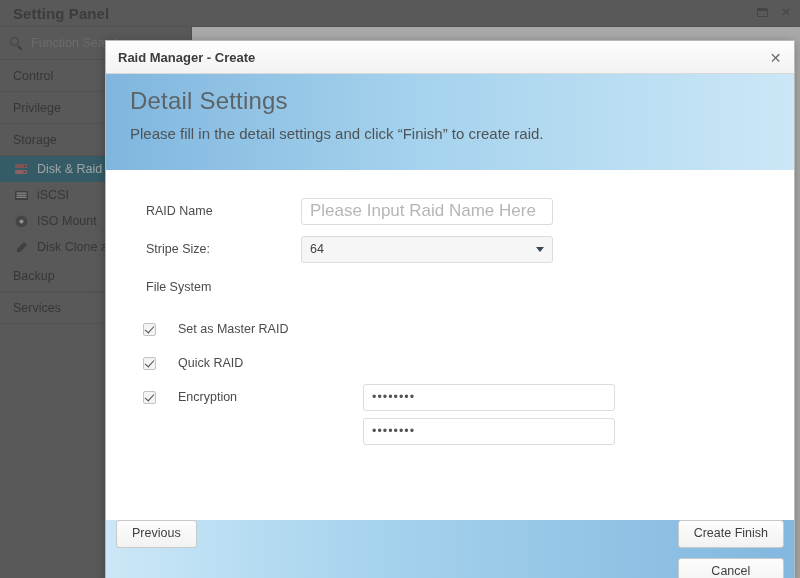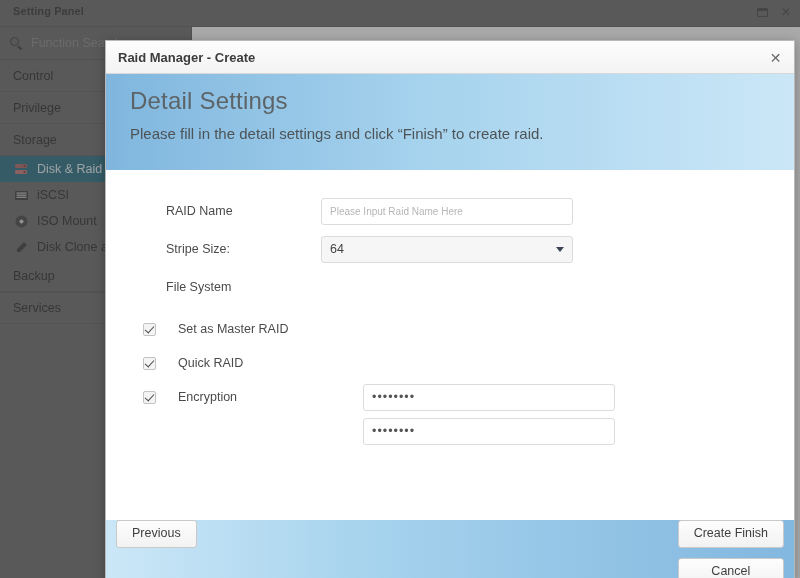--- a/index.html
+++ b/index.html
@@ -31,21 +31,21 @@
     position: absolute;
     left: 0; top: 0;
     width: 800px; height: 27px;
     background: #6e6e6e;
     border-bottom: 1px solid #616161;
     box-sizing: border-box;
   }
   .titlebar-text {
     position: absolute;
     left: 13px; top: 5px;
-    font-size: 11px;
+    font-size: 15px;
     font-weight: bold;
     color: #3a3a3a;
     letter-spacing: .1px;
   }
   .win-controls {
     position: absolute;
     right: 6px; top: 4px;
     display: flex;
     align-items: center;
     gap: 8px;
@@ -237,39 +237,39 @@
     background: #ffffff;
     padding: 22px 0 0 0;
     box-sizing: border-box;
   }
 
   .form-row {
     position: relative;
     display: flex;
     align-items: center;
     height: 38px;
-    padding-left: 60px;
+    padding-left: 40px;
     box-sizing: border-box;
   }
   .form-label {
     width: 155px;
     font-size: 12.5px;
     color: #4b4b4b;
     flex: 0 0 auto;
   }
 
   .text-input {
     width: 252px;
     height: 27px;
     box-sizing: border-box;
     border: 1px solid #dcdcdc;
     border-radius: 3px;
     background: #ffffff;
     font-family: "Liberation Sans", sans-serif;
-    font-size: 10px;
+    font-size: 17px;
     color: #a21caf;
     padding: 0 8px;
     outline: none;
   }
   .text-input::placeholder { color: #b6b6b6; }
 
   .pw-input {
     width: 252px;
     height: 27px;
     box-sizing: border-box;

